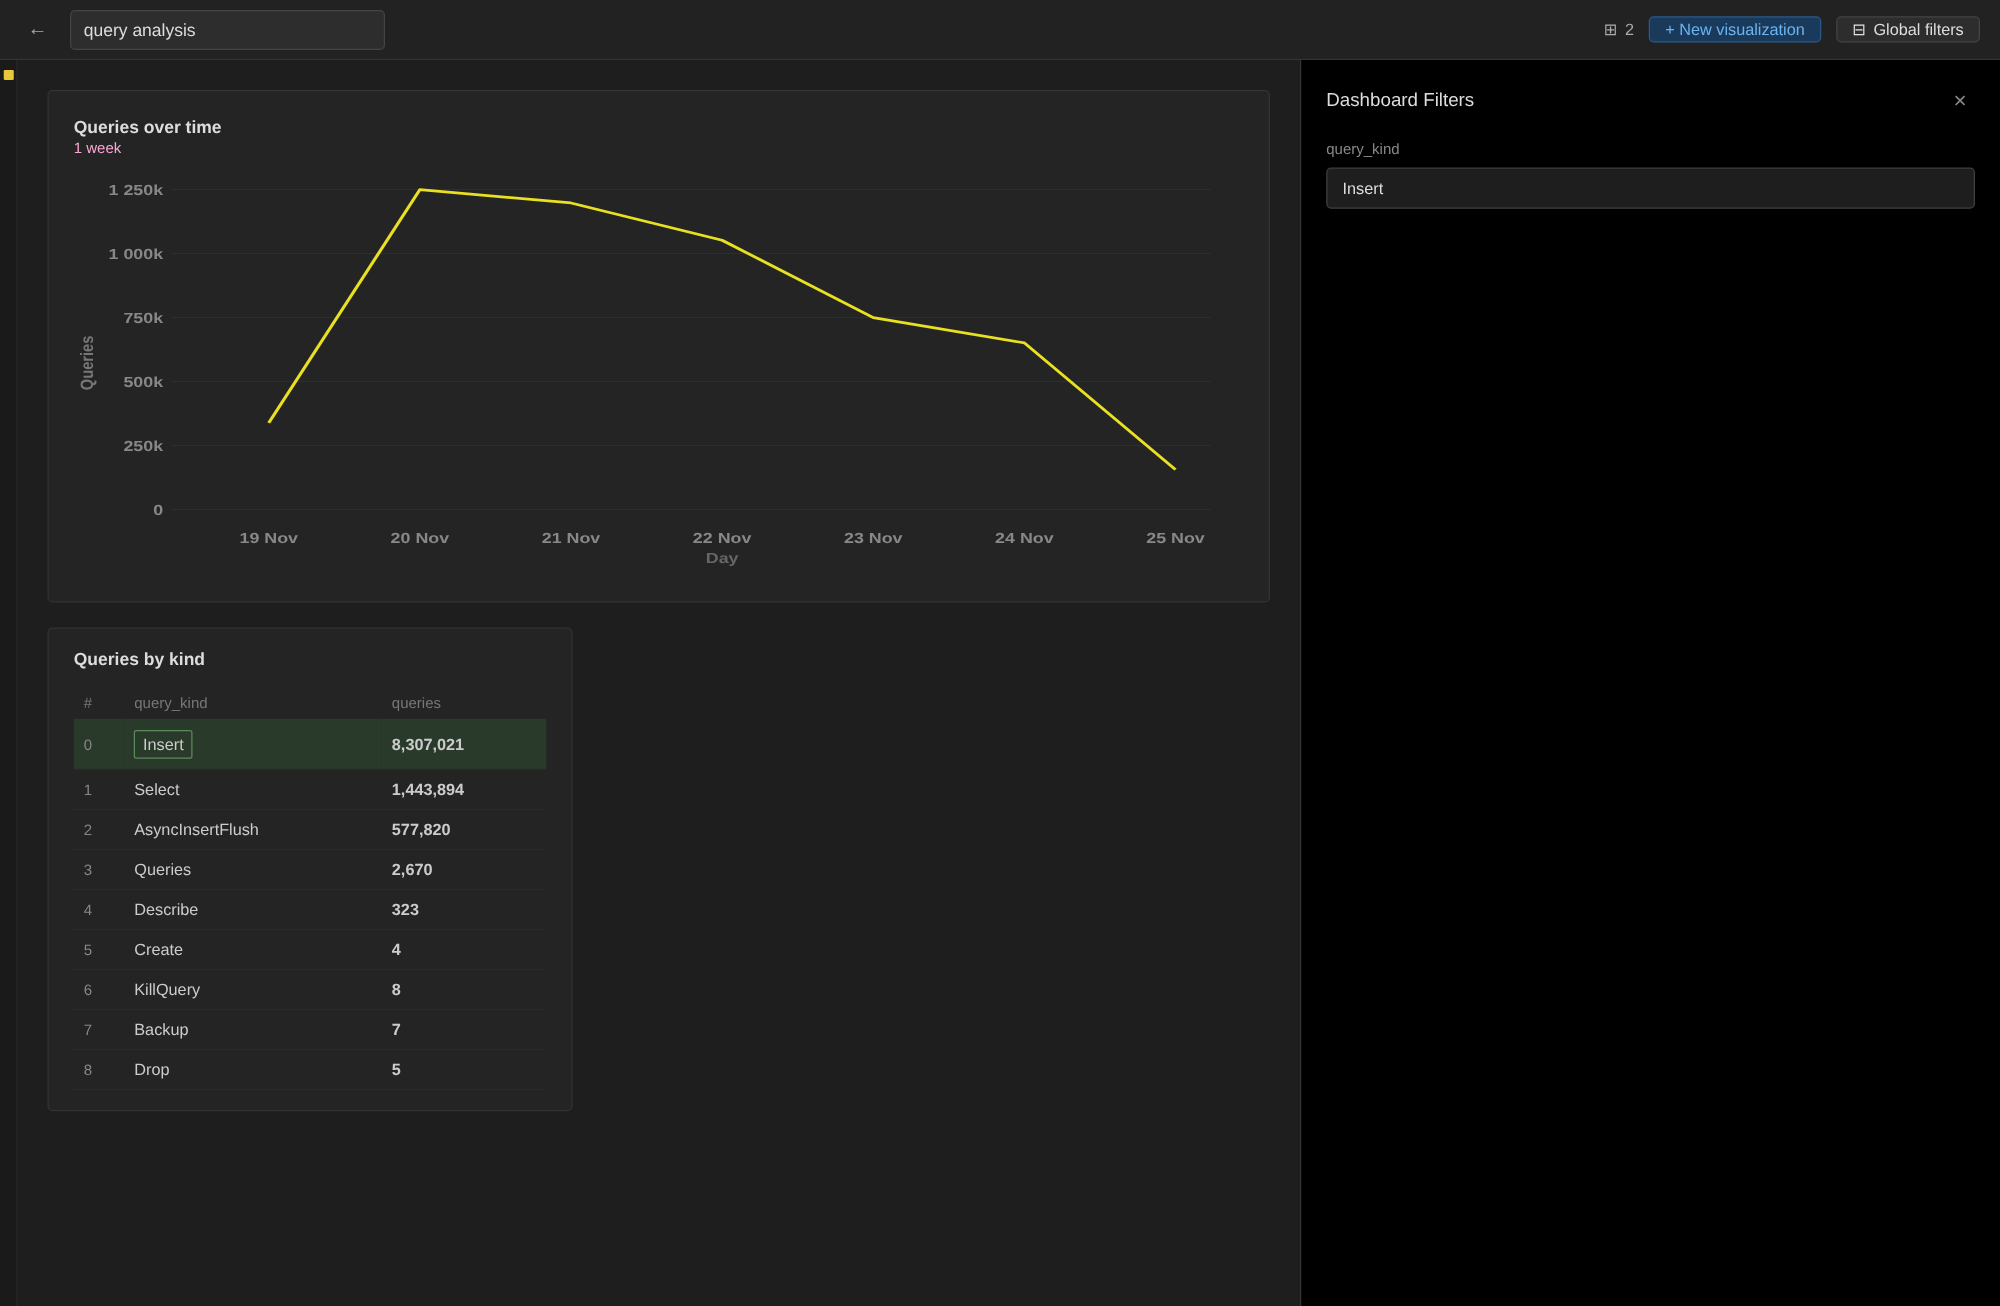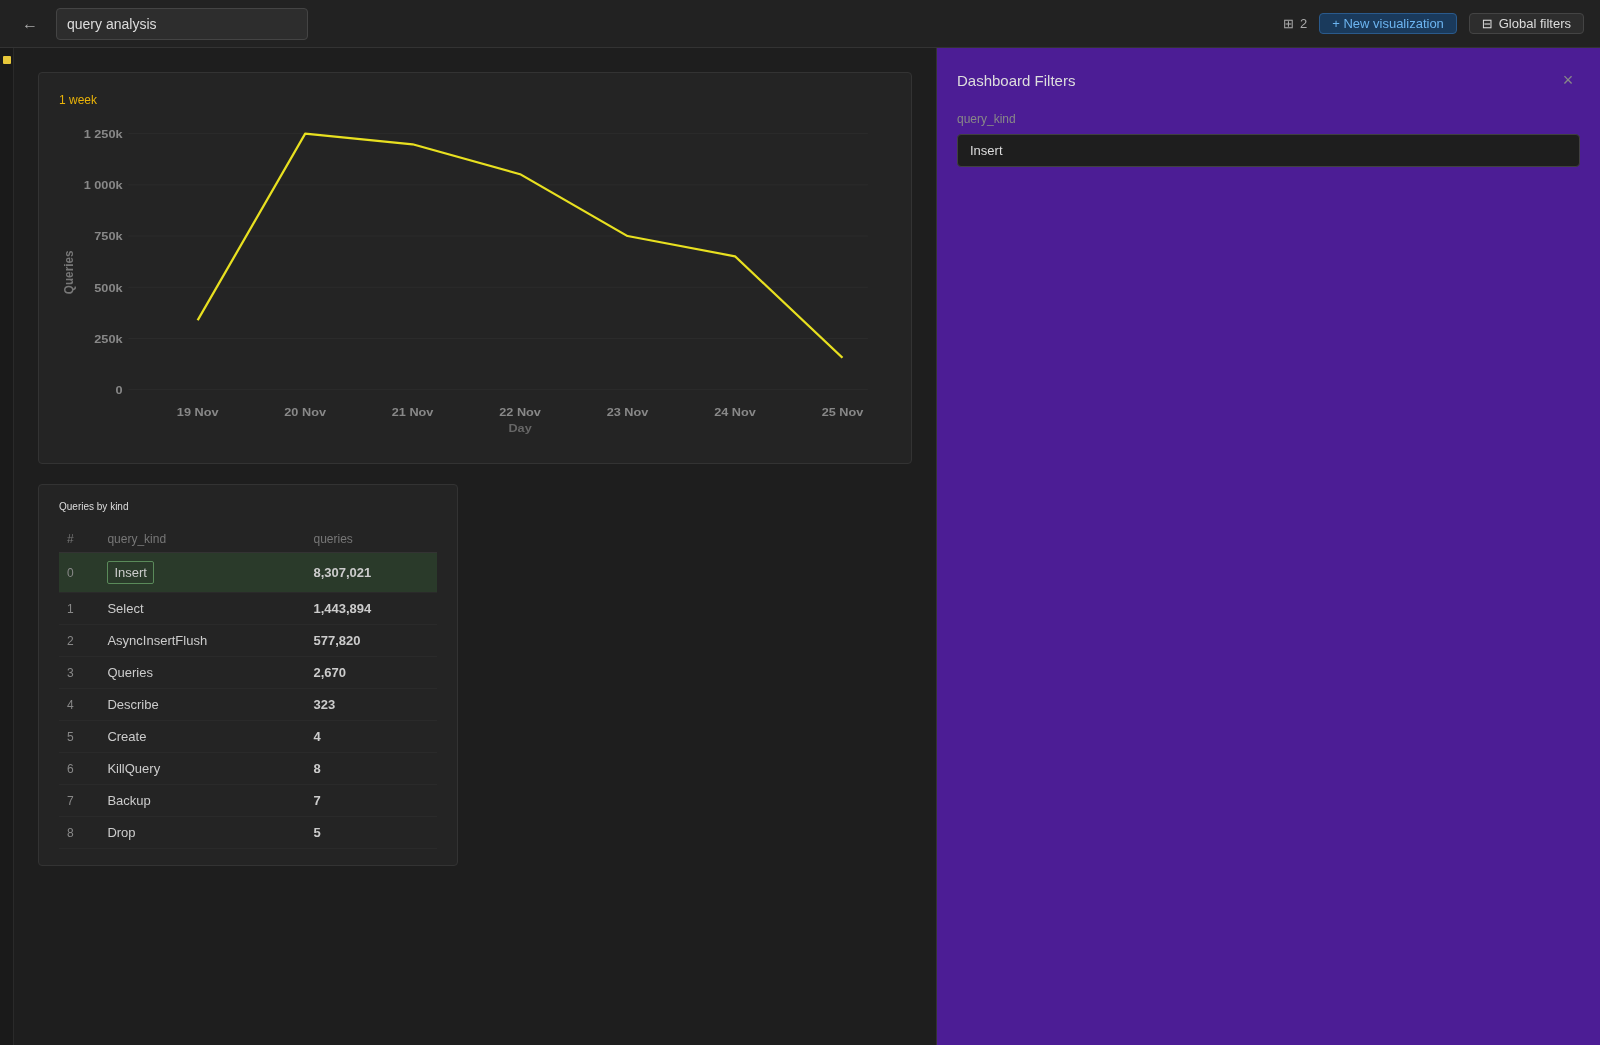--- a/index.html
+++ b/index.html
@@ -89,22 +89,22 @@
     }
     
     .content-area {
       flex: 1;
       padding: 24px 24px;
       overflow-y: auto;
       background: #1e1e1e;
     }
     
     .filters-panel {
-      width: 664px;
-      background: #4c1d95;
+      width: 560px;
+      background: #000000;
       border-left: 1px solid #333;
       padding: 20px;
       position: relative;
     }
     .filters-panel-header {
       display: flex;
       align-items: center;
       justify-content: space-between;
       margin-bottom: 20px;
     }
@@ -143,21 +143,21 @@
       padding: 20px;
       margin-bottom: 20px;
     }
     .chart-title {
       color: #ddd;
       font-size: 14px;
       font-weight: 600;
       margin-bottom: 2px;
     }
     .chart-subtitle {
-      color: #eab308;
+      color: #f9a8d4;
       font-size: 12px;
       margin-bottom: 16px;
     }
     .chart-container {
       position: relative;
       height: 320px;
       width: 100%;
       font-weight: bold;
     }
     svg.line-chart {
@@ -167,22 +167,22 @@
     
     .table-section {
       background: #242424;
       border: 1px solid #333;
       border-radius: 4px;
       padding: 16px 20px;
       width: 420px;
     }
     .table-title {
       color: #ddd;
-      font-size: 10px;
-      font-weight: 400;
+      font-size: 14px;
+      font-weight: 700;
       margin-bottom: 14px;
     }
     .data-table {
       width: 100%;
       border-collapse: collapse;
     }
     .data-table thead tr th {
       color: #777;
       font-size: 12px;
       font-weight: 500;
@@ -233,20 +233,21 @@
 
 <div class="main-layout">
 
   <div class="left-strip">
     <div class="left-strip-dot"></div>
   </div>
 
   <div class="content-area">
 
     <div class="chart-section">
+      <div class="chart-title">Queries over time</div>
       <div class="chart-subtitle">1 week</div>
       <div class="chart-container">
         <svg class="line-chart" viewBox="0 0 720 300" preserveAspectRatio="none">
 
           <line x1="60" y1="10" x2="700" y2="10" stroke="#333" stroke-width="0.5"></line>
           <line x1="60" y1="58" x2="700" y2="58" stroke="#333" stroke-width="0.5"></line>
           <line x1="60" y1="106" x2="700" y2="106" stroke="#333" stroke-width="0.5"></line>
           <line x1="60" y1="154" x2="700" y2="154" stroke="#333" stroke-width="0.5"></line>
           <line x1="60" y1="202" x2="700" y2="202" stroke="#333" stroke-width="0.5"></line>
           <line x1="60" y1="250" x2="700" y2="250" stroke="#333" stroke-width="0.5"></line>

